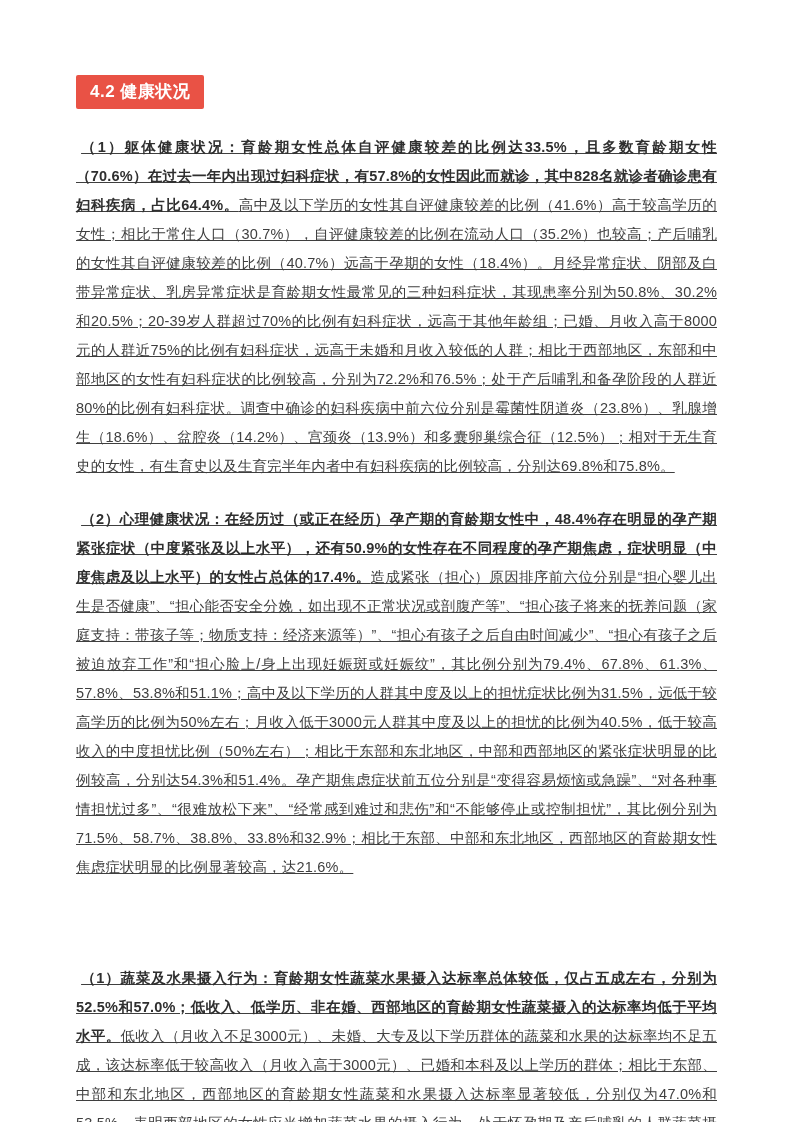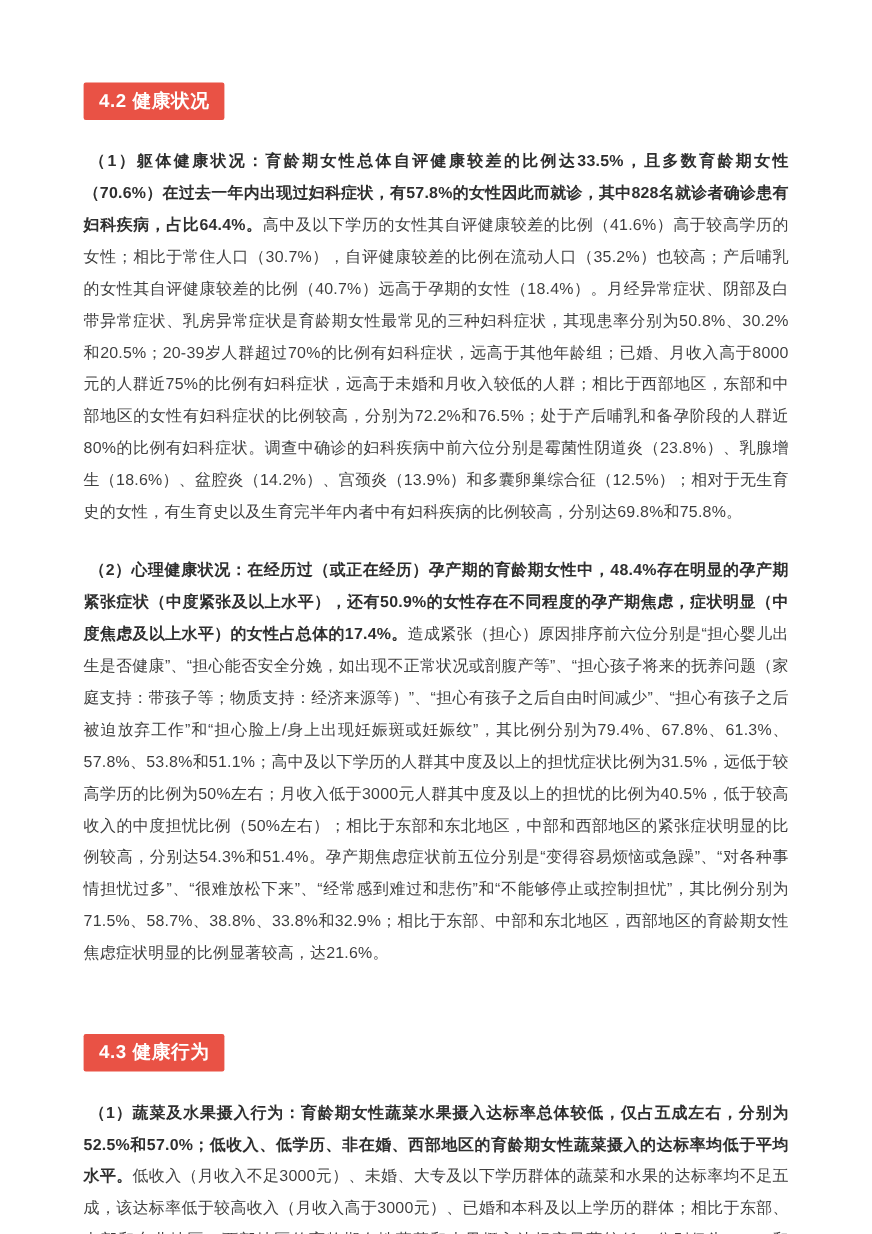--- a/index.html
+++ b/index.html
@@ -31,20 +31,21 @@
     letter-spacing: 0.5px;
   }
   .para {
     font-size: 14.5px;
     line-height: 29px;
     text-align: justify;
     letter-spacing: 0.2px;
     color: #3f3f3f;
     margin-top: 24px;
     text-indent: 0.35em;
+    text-decoration: underline;
   }
   .para + .para { }
   .para strong { font-weight: bold; color: #2f2f2f; }
   .section { display: flex; flex-direction: column; }
   .section + .section { margin-top: 58px; }
 </style>
 </head>
 <body>
 
 <div class="page">
@@ -55,21 +56,18 @@
     </div>
     <p class="para">
       <strong>（1）躯体健康状况：育龄期女性总体自评健康较差的比例达33.5%，且多数育龄期女性（70.6%）在过去一年内出现过妇科症状，有57.8%的女性因此而就诊，其中828名就诊者确诊患有妇科疾病，占比64.4%。</strong><span>高中及以下学历的女性其自评健康较差的比例（41.6%）高于较高学历的女性；相比于常住人口（30.7%），自评健康较差的比例在流动人口（35.2%）也较高；产后哺乳的女性其自评健康较差的比例（40.7%）远高于孕期的女性（18.4%）。月经异常症状、阴部及白带异常症状、乳房异常症状是育龄期女性最常见的三种妇科症状，其现患率分别为50.8%、30.2%和20.5%；20-39岁人群超过70%的比例有妇科症状，远高于其他年龄组；已婚、月收入高于8000元的人群近75%的比例有妇科症状，远高于未婚和月收入较低的人群；相比于西部地区，东部和中部地区的女性有妇科症状的比例较高，分别为72.2%和76.5%；处于产后哺乳和备孕阶段的人群近80%的比例有妇科症状。调查中确诊的妇科疾病中前六位分别是霉菌性阴道炎（23.8%）、乳腺增生（18.6%）、盆腔炎（14.2%）、宫颈炎（13.9%）和多囊卵巢综合征（12.5%）；相对于无生育史的女性，有生育史以及生育完半年内者中有妇科疾病的比例较高，分别达69.8%和75.8%。</span>
     </p>
     <p class="para">
       <strong>（2）心理健康状况：在经历过（或正在经历）孕产期的育龄期女性中，48.4%存在明显的孕产期紧张症状（中度紧张及以上水平），还有50.9%的女性存在不同程度的孕产期焦虑，症状明显（中度焦虑及以上水平）的女性占总体的17.4%。</strong><span>造成紧张（担心）原因排序前六位分别是“担心婴儿出生是否健康”、“担心能否安全分娩，如出现不正常状况或剖腹产等”、“担心孩子将来的抚养问题（家庭支持：带孩子等；物质支持：经济来源等）”、“担心有孩子之后自由时间减少”、“担心有孩子之后被迫放弃工作”和“担心脸上/身上出现妊娠斑或妊娠纹”，其比例分别为79.4%、67.8%、61.3%、57.8%、53.8%和51.1%；高中及以下学历的人群其中度及以上的担忧症状比例为31.5%，远低于较高学历的比例为50%左右；月收入低于3000元人群其中度及以上的担忧的比例为40.5%，低于较高收入的中度担忧比例（50%左右）；相比于东部和东北地区，中部和西部地区的紧张症状明显的比例较高，分别达54.3%和51.4%。孕产期焦虑症状前五位分别是“变得容易烦恼或急躁”、“对各种事情担忧过多”、“很难放松下来”、“经常感到难过和悲伤”和“不能够停止或控制担忧”，其比例分别为71.5%、58.7%、38.8%、33.8%和32.9%；相比于东部、中部和东北地区，西部地区的育龄期女性焦虑症状明显的比例显著较高，达21.6%。</span>
     </p>
   </div>
 
   <div class="section">
-    <div class="badge">
-      <span>4.3 健康行为</span>
-    </div>
     <p class="para">
       <strong>（1）蔬菜及水果摄入行为：育龄期女性蔬菜水果摄入达标率总体较低，仅占五成左右，分别为52.5%和57.0%；低收入、低学历、非在婚、西部地区的育龄期女性蔬菜摄入的达标率均低于平均水平。</strong><span>低收入（月收入不足3000元）、未婚、大专及以下学历群体的蔬菜和水果的达标率均不足五成，该达标率低于较高收入（月收入高于3000元）、已婚和本科及以上学历的群体；相比于东部、中部和东北地区，西部地区的育龄期女性蔬菜和水果摄入达标率显著较低，分别仅为47.0%和53.5%，表明西部地区的女性应当增加蔬菜水果的摄入行为。处于怀孕期及产后哺乳的人群蔬菜摄入达标率分别为67.0%和62.8%，其水果摄入达标率分别为77.8%和69.2%，均高于备孕期或无计划怀孕期的人群，这表明孕期和哺乳期的女性更加注重健康饮食。</span>
     </p>
   </div>
 
 </div>
 
 </body></html>

